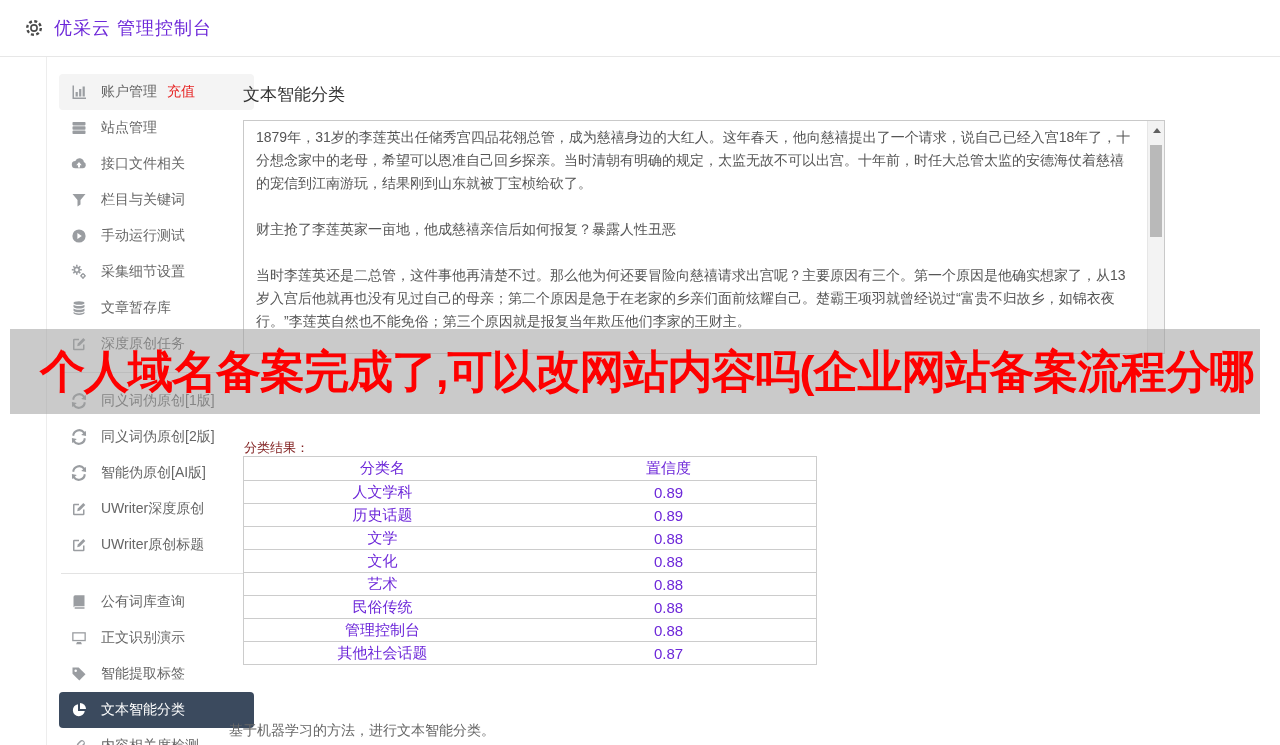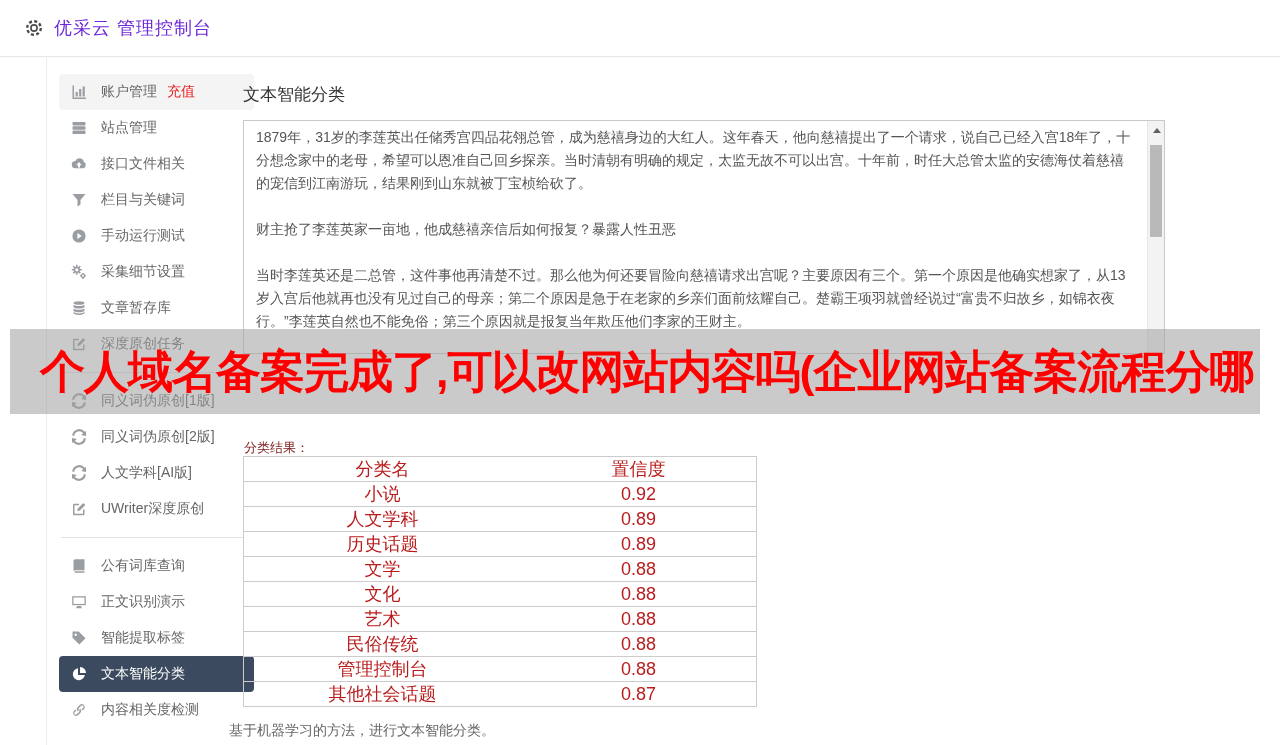--- a/index.html
+++ b/index.html
@@ -49,22 +49,22 @@
     background:#f3f3f3;border-left:1px solid #e6e6e6;box-sizing:border-box;
   }
   .vs-arrow{position:absolute;left:0;width:17px;height:14px;display:flex;align-items:center;justify-content:center;}
   .vs-arrow.up{top:2px;}
   .vs-arrow.down{bottom:2px;}
   .tri-up{width:0;height:0;border-left:4px solid transparent;border-right:4px solid transparent;border-bottom:5px solid #606060;}
   .tri-down{width:0;height:0;border-left:4px solid transparent;border-right:4px solid transparent;border-top:5px solid #606060;}
   .vs-thumb{position:absolute;left:2px;top:24px;width:12px;height:92px;background:#b9b9b9;}
   .result-label{position:absolute;left:244px;top:439px;font-size:13px;color:#7f1d1d;}
   .result-table{
-    position:absolute;left:243px;top:456px;width:514px;
-    border-collapse:collapse;font-size:18px;color:#b91c1c;
+    position:absolute;left:243px;top:456px;width:574px;
+    border-collapse:collapse;font-size:15px;color:#6d28d9;
   }
   .result-table th,.result-table td{
     height:22px;text-align:center;font-weight:normal;
     border-top:1px solid #ccc;border-bottom:1px solid #ccc;padding:0;
   }
   .result-table{border:1px solid #ccc;}
   .result-table th{height:23px;}
   .footer-note{position:absolute;left:229px;top:722px;font-size:14px;color:#666;}
   
   .watermark-band{
@@ -201,33 +201,42 @@
       </span>
     <span>同义词伪原创[2版]</span>
   </div>
 
   <div class="side-item">
     <span class="icn">
         <svg viewBox="0 0 16 16">
           <path d="M13.7 2.8A7 7 0 0 0 1.2 6.6l2 .4a5 5 0 0 1 9-2.7L10.2 6l4.9.9-.2-5zM2.3 13.2a7 7 0 0 0 12.5-3.8l-2-.4a5 5 0 0 1-9 2.7L5.8 10 .9 9.1l.2 5z"></path>
         </svg>
       </span>
-    <span>人文学科[AI版]</span>
+    <span>智能伪原创[AI版]</span>
   </div>
 
   <div class="side-item">
     <span class="icn">
         <svg viewBox="0 0 16 16">
           <path d="M13.5 8.5V13a1.3 1.3 0 0 1-1.3 1.3H3.3A1.3 1.3 0 0 1 2 13V4a1.3 1.3 0 0 1 1.3-1.3H8v1.5H3.5v8.6h8.5V8.5z"></path>
           <path d="M6.2 10.2l.6-2.6 5.5-5.5 2 2-5.5 5.5z"></path>
         </svg>
       </span>
     <span>UWriter深度原创</span>
   </div>
 
+  <div class="side-item">
+    <span class="icn">
+        <svg viewBox="0 0 16 16">
+          <path d="M13.5 8.5V13a1.3 1.3 0 0 1-1.3 1.3H3.3A1.3 1.3 0 0 1 2 13V4a1.3 1.3 0 0 1 1.3-1.3H8v1.5H3.5v8.6h8.5V8.5z"></path>
+          <path d="M6.2 10.2l.6-2.6 5.5-5.5 2 2-5.5 5.5z"></path>
+        </svg>
+      </span>
+    <span>UWriter原创标题</span>
+  </div>
 
   <div class="side-divider"></div>
 
   <div class="side-item">
     <span class="icn">
         <svg viewBox="0 0 16 16">
           <path d="M4.2 1.3h9.3v11H4.2a1.8 1.8 0 0 0-1.7 1.2V3.1a1.8 1.8 0 0 1 1.7-1.8z"></path>
           <path d="M4.2 13.2h9.3v1.5H4.2a.75.75 0 0 1 0-1.5z"></path>
         </svg>
       </span>
@@ -300,24 +309,20 @@
 
 <table class="result-table">
   <thead>
     <tr>
       <th style="width:277px">分类名</th>
       <th>置信度</th>
     </tr>
   </thead>
   <tbody>
     <tr>
-        <td>小说</td>
-        <td>0.92</td>
-      </tr>
-    <tr>
         <td>人文学科</td>
         <td>0.89</td>
       </tr>
     <tr>
         <td>历史话题</td>
         <td>0.89</td>
       </tr>
     <tr>
         <td>文学</td>
         <td>0.88</td>

